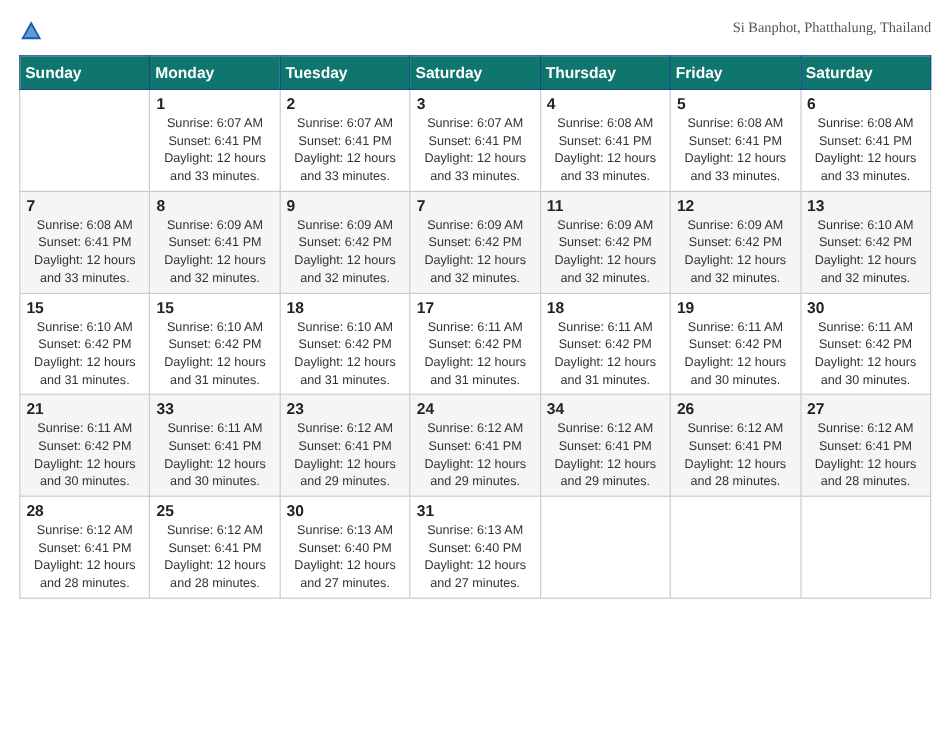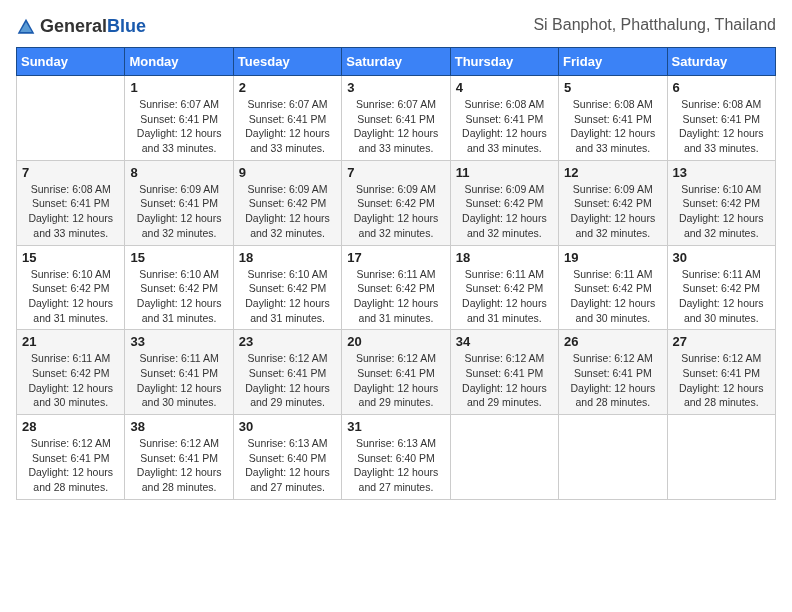--- a/index.html
+++ b/index.html
@@ -28,30 +28,31 @@
     .title-area {
       text-align: right;
     }
     .month-title {
       font-size: 36px;
       font-weight: bold;
       color: #333;
       line-height: 1.1;
     }
     .location-title {
-      font-size: 16px;
+      font-size: 12px;
       color: #555;
+      font-family: Liberation Serif, serif;
     }
     .calendar {
       width: 100%;
       border-collapse: collapse;
       font-size: 11px;
     }
     .calendar thead th {
-      background-color: #3b82f6;
+      background-color: #0f766e;
       color: #fff;
       padding: 6px 4px;
       text-align: left;
       font-size: 13px;
       font-weight: bold;
       border: 1px solid #1a4a8a;
     }
     .calendar tbody td {
       border: 1px solid #ccc;
       vertical-align: top;
@@ -84,23 +85,20 @@
   </style>
 </head>
 <body>
 
 <div class="header-area">
   <div class="logo">
     <svg class="logo-icon" viewBox="0 0 24 24" xmlns="http://www.w3.org/2000/svg">
       <polygon points="12,2 22,20 2,20" fill="#1a5aad"></polygon>
       <polygon points="12,6 19,18 5,18" fill="#5b9bd5"></polygon>
     </svg>
-    <div>
-      <span style="font-size:18px;font-weight:bold;color:#333;">General</span><span style="font-size:18px;font-weight:bold;color:#1a5aad;">Blue</span>
-    </div>
   </div>
   <div class="title-area">
     <div class="location-title">Si Banphot, Phatthalung, Thailand</div>
   </div>
 </div>
 
 <table class="calendar">
   <thead>
     <tr>
     <th>Sunday</th>
@@ -276,21 +274,21 @@
 and 30 minutes.</div>
         </td>
         <td>
           <span class="day-number">23</span>
           <div class="day-info" style="white-space: pre-line;">Sunrise: 6:12 AM
 Sunset: 6:41 PM
 Daylight: 12 hours
 and 29 minutes.</div>
         </td>
         <td>
-          <span class="day-number">20</span>
+          <span class="day-number">24</span>
           <div class="day-info" style="white-space: pre-line;">Sunrise: 6:12 AM
 Sunset: 6:41 PM
 Daylight: 12 hours
 and 29 minutes.</div>
         </td>
         <td>
           <span class="day-number">34</span>
           <div class="day-info" style="white-space: pre-line;">Sunrise: 6:12 AM
 Sunset: 6:41 PM
 Daylight: 12 hours
@@ -313,21 +311,21 @@
       </tr>
       <tr>
         <td>
           <span class="day-number">28</span>
           <div class="day-info" style="white-space: pre-line;">Sunrise: 6:12 AM
 Sunset: 6:41 PM
 Daylight: 12 hours
 and 28 minutes.</div>
         </td>
         <td>
-          <span class="day-number">38</span>
+          <span class="day-number">25</span>
           <div class="day-info" style="white-space: pre-line;">Sunrise: 6:12 AM
 Sunset: 6:41 PM
 Daylight: 12 hours
 and 28 minutes.</div>
         </td>
         <td>
           <span class="day-number">30</span>
           <div class="day-info" style="white-space: pre-line;">Sunrise: 6:13 AM
 Sunset: 6:40 PM
 Daylight: 12 hours

